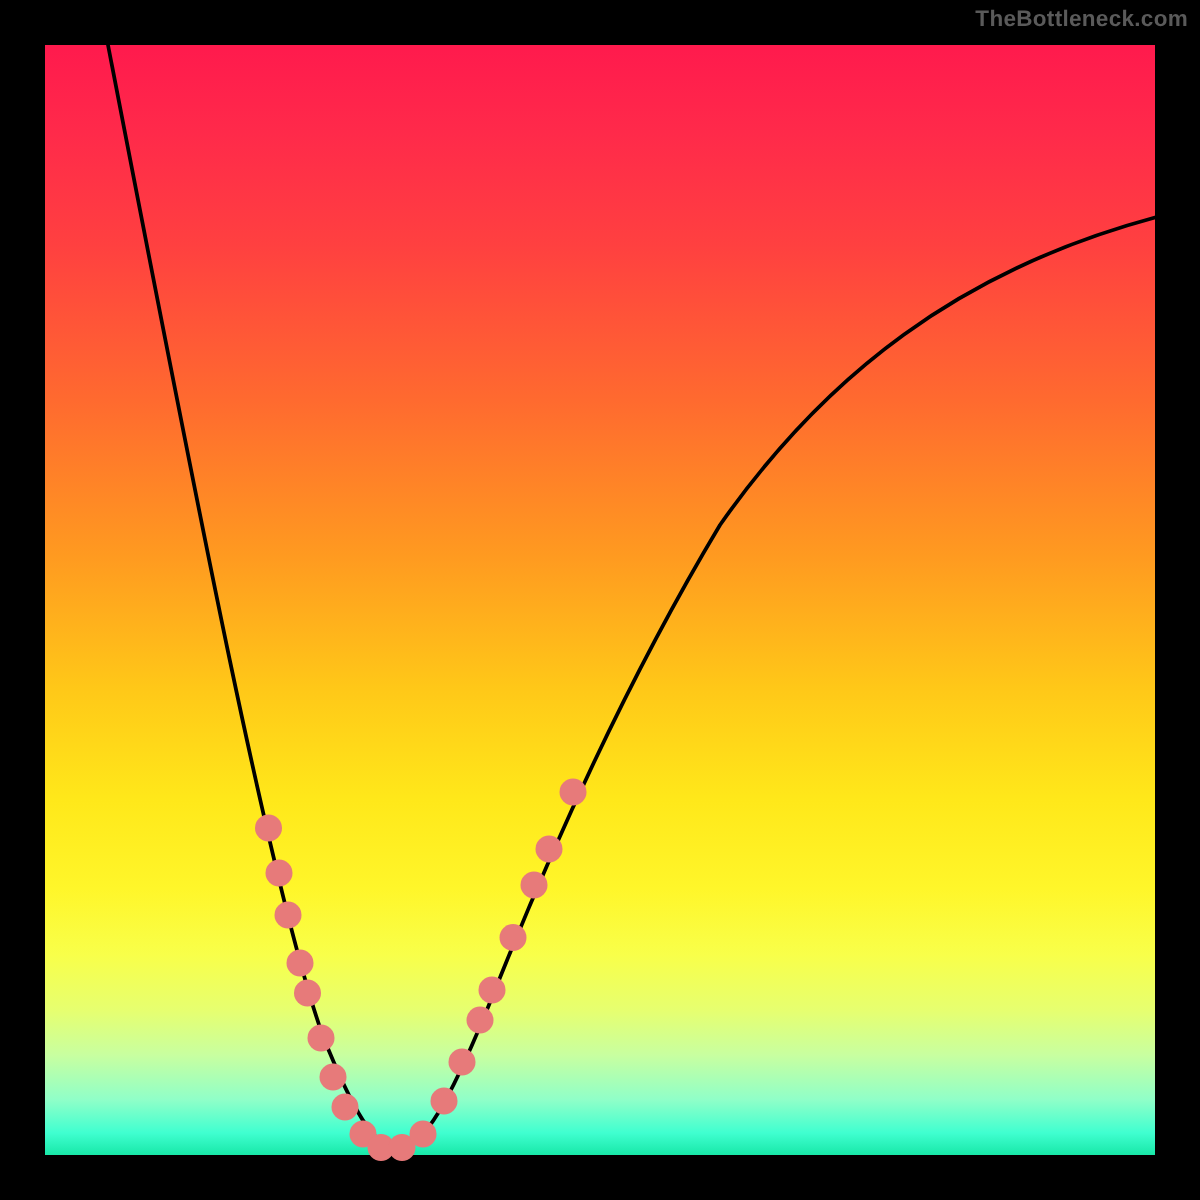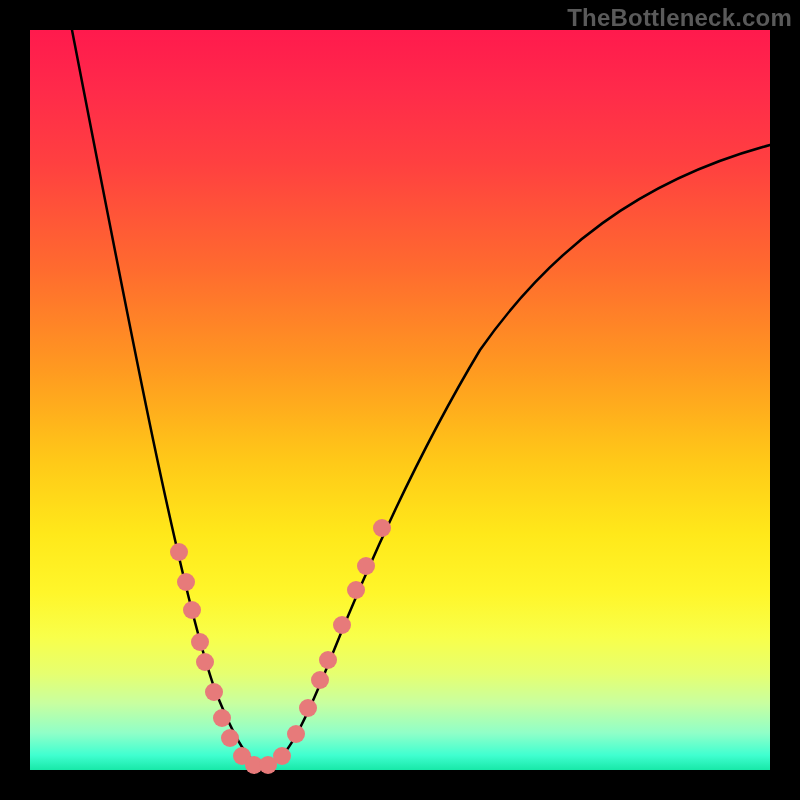--- a/index.html
+++ b/index.html
@@ -39,21 +39,21 @@
       #90ffc8 95%,
       #40ffd0 98%,
       #18e8a8 100%
     );
   }
   .watermark {
     position: absolute;
     top: 4px;
     right: 8px;
     font-family: Arial, Helvetica, sans-serif;
-    font-size: 24px;
+    font-size: 15px;
     font-weight: 600;
     color: #5a5a5a;
     letter-spacing: 0.2px;
   }
   svg.curve {
     position: absolute;
     left: 0;
     top: 0;
     width: 740px;
     height: 740px;

